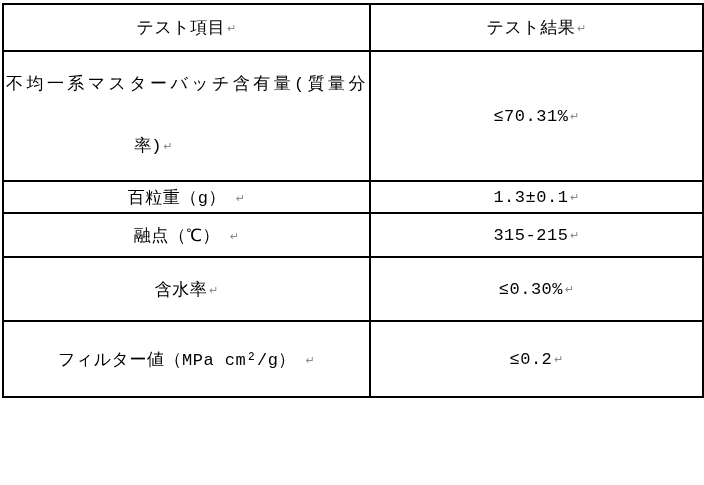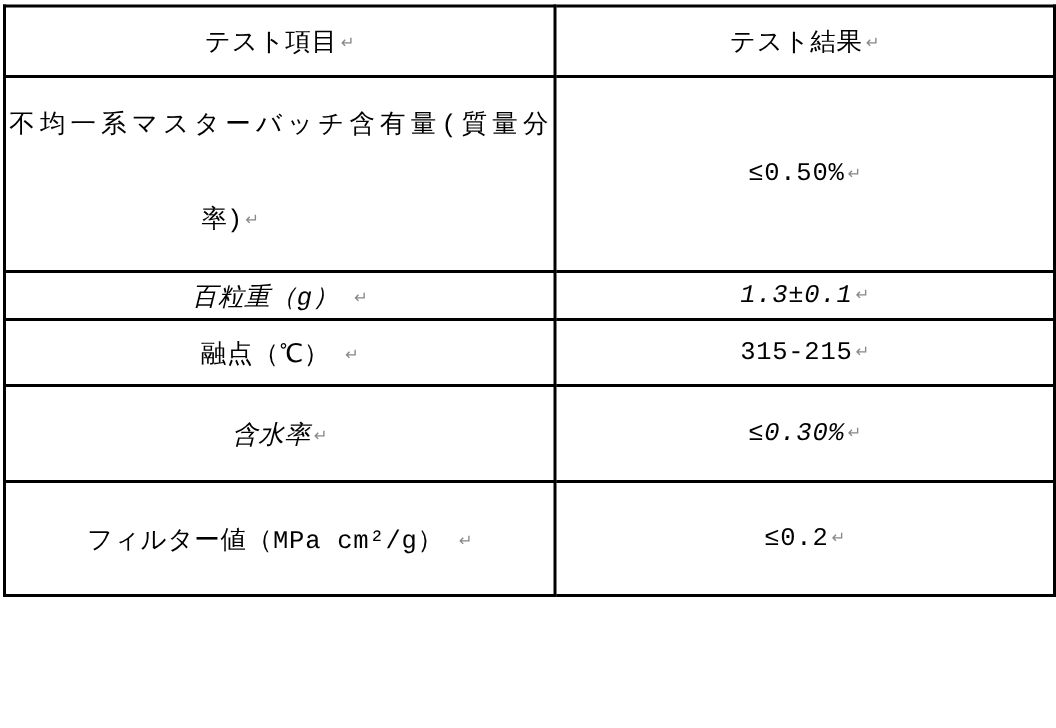--- a/index.html
+++ b/index.html
@@ -28,33 +28,33 @@
     text-align: center;
     vertical-align: middle;
     padding: 0;
     font-size: 17px;
     font-family: "Liberation Mono", "DejaVu Sans Mono", monospace;
     overflow: hidden;
   }
   
   tr.r-header  { height: 47px; margin-left: 36px; }
   tr.r-mb      { height: 130px; }
-  tr.r-weight  { height: 32px; font-style: italic; }
+  tr.r-weight  { height: 32px; }
   tr.r-melt    { height: 44px; }
   tr.r-visc    { height: 67px; }
-  tr.r-water   { height: 64px; font-style: italic; }
+  tr.r-water   { height: 64px; }
   tr.r-filter  { height: 76px; }
 
   .cell-text {
     letter-spacing: 0.5px;
   }
   
   .mb-line1 {
     display: block;
-    text-align: right;
+    text-align: center;
     white-space: nowrap;
     letter-spacing: 3.4px;
     padding-left: 2px;
     line-height: 62px;
   }
   .mb-line2 {
     display: block;
     text-align: center;
     padding-right: 66px;
     line-height: 62px;
@@ -85,21 +85,21 @@
         <span class="cell-text">テスト結果</span><span class="pmark">↵</span>
       </td>
     </tr>
 
     <tr class="r-mb">
       <td>
         <span class="mb-line1">不均一系マスターバッチ含有量(質量分</span>
         <span class="mb-line2"><span>率)</span><span class="pmark">↵</span></span>
       </td>
       <td>
-        <span class="cell-text">≤0.50%</span><span class="pmark">↵</span>
+        <span class="cell-text">≤70.31%</span><span class="pmark">↵</span>
       </td>
     </tr>
 
     <tr class="r-weight">
       <td>
         <span class="cell-text">百粒重（g）</span><span class="pre-space"></span><span class="pmark">↵</span>
       </td>
       <td>
         <span class="cell-text">1.3±0.1</span><span class="pmark">↵</span>
       </td>

